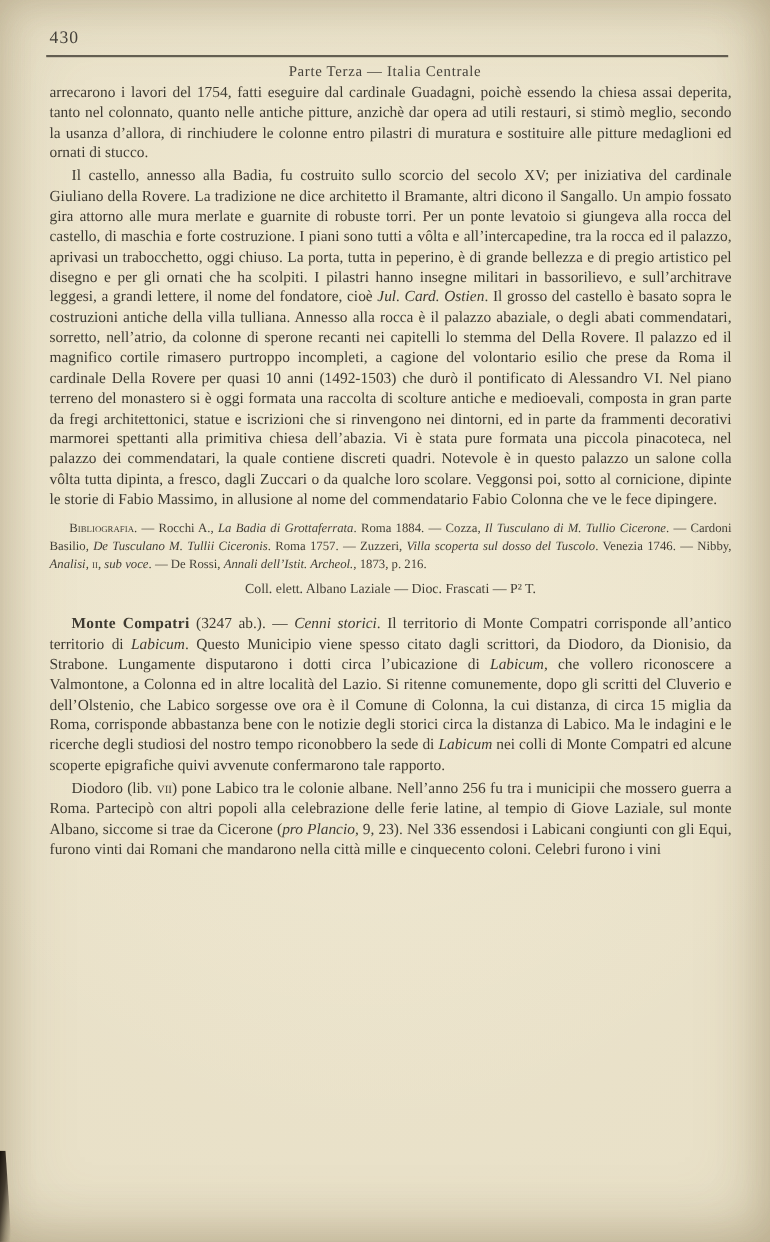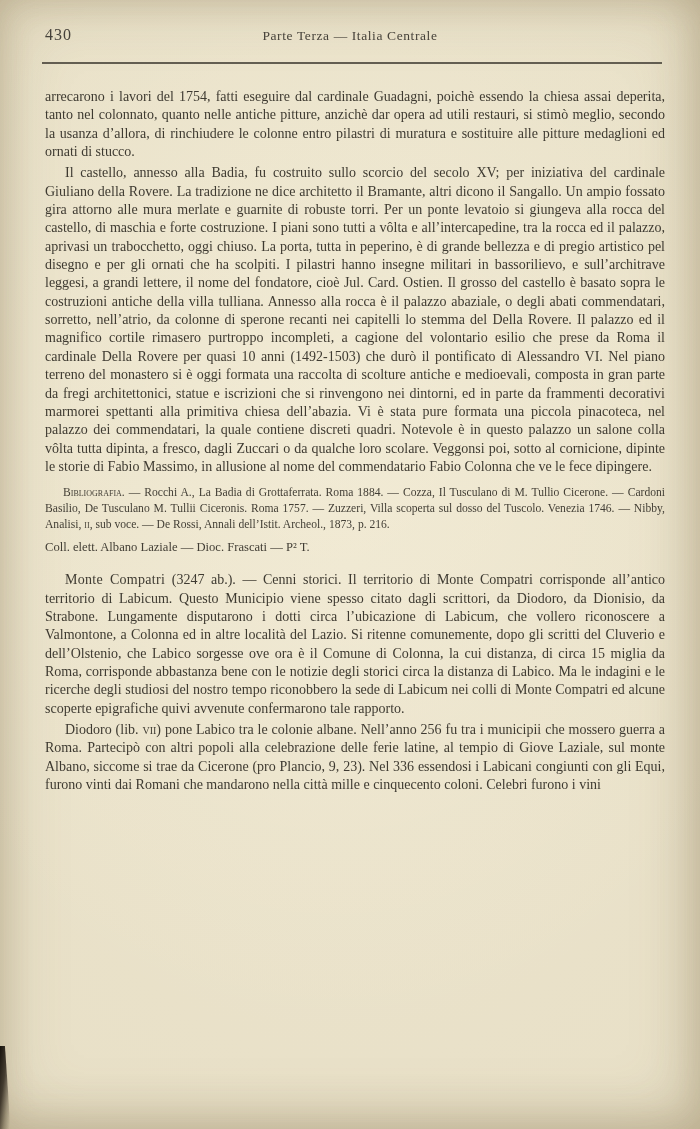--- a/index.html
+++ b/index.html
@@ -18,28 +18,28 @@
         rgba(255,250,230,0.35) 0%, rgba(255,250,230,0.0) 60%),
       radial-gradient(ellipse 140% 120% at 50% 50%,
         #ebe3cc 0%, #e8e0c7 55%, #ddd3b4 92%, #d5caa8 100%);
     box-shadow:
       inset 0 0 70px rgba(120, 98, 58, 0.22),
       inset -10px -14px 40px rgba(115, 92, 55, 0.18),
       inset 6px 4px 30px rgba(125, 102, 62, 0.12);
   }
 
   
-  .header { position: relative; height: 30px; padding-top: 28px; }
+  .header { position: relative; height: 30px; padding-top: 16px; }
   .pagenum {
     position: absolute; left: 45px; top: 26px;
     font-size: 16px; letter-spacing: 1px; color: #45413a;
   }
   .runtitle {
     display: block; text-align: center;
-    font-size: 13.5px; letter-spacing: 0.6px; color: #47433b;
+    font-size: 13.5px; letter-spacing: 0.6px; color: #47433b; margin-top: 41px;
   }
   .rule {
     margin: 4px 38px 0 42px;
     border-top: 2px solid #4b463c;
     opacity: 0.85;
   }
 
   
   .body {
     margin: 24px 35px 0 45px;
@@ -57,28 +57,28 @@
     font-size: 11.6px;
     line-height: 16px;
     margin-top: 9px;
     text-indent: 18px;
     color: #423e35;
   }
   .para.colophon {
     font-size: 12.6px;
     line-height: 17px;
     margin-top: 6px;
-    text-align: left;
+    text-align: center;
     text-indent: 0;
     color: #423e35;
   }
   .para.section { margin-top: 15px; }
 
-  .s-i  { }
-  .s-b  { font-weight: normal; letter-spacing: 0.3px; }
+  .s-i  { font-style: italic; }
+  .s-b  { font-weight: bold; letter-spacing: 0.3px; }
   .s-sc { font-variant: small-caps; }
 
   
   .gutter {
     position: absolute;
     left: 0; top: 1046px;
     width: 13px; height: 83px;
     background: linear-gradient(98deg,
       rgba(16, 11, 6, 0.96) 0%,
       rgba(22, 15, 8, 0.75) 35%,

